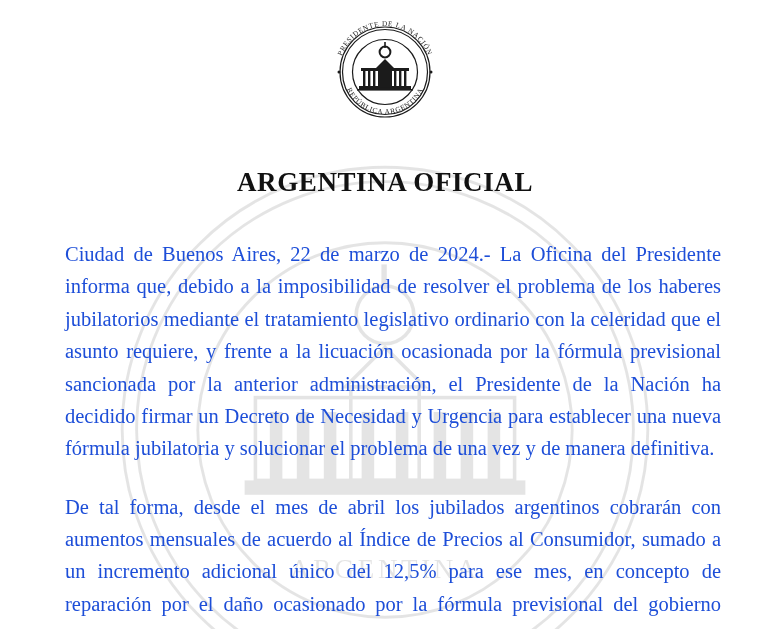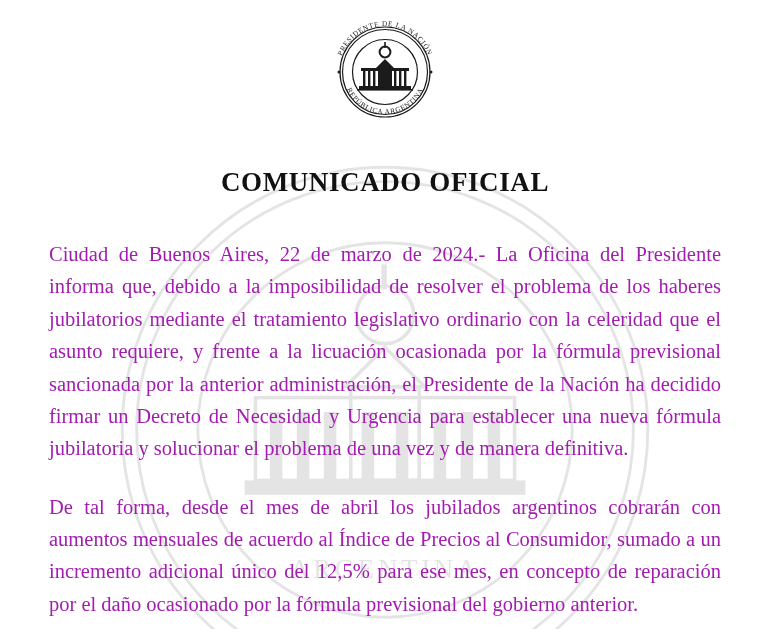--- a/index.html
+++ b/index.html
@@ -73,26 +73,26 @@
     color: #111;
   }
 
   .body-text {
     margin: 0 auto;
     width: 672px;
     padding-top: 40px;
   }
 
   .body-text p {
-    margin: 0 0 26px 0;
+    margin: 0 0 26px 16px;
     font-size: 20.5px;
     line-height: 1.58;
     text-align: justify;
     text-justify: inter-word;
-    color: #a21caf;
+    color: #1d4ed8;
     hyphens: none;
   }
   .body-text p:last-child {
     margin-bottom: 0;
   }
 </style>
 </head>
 <body>
 
 <div class="page">
@@ -171,21 +171,21 @@
             </text>
           </g>
           <g fill="#1b1b1b">
             <circle cx="16" cy="56" r="1.5"></circle>
             <circle cx="108" cy="56" r="1.5"></circle>
           </g>
         </svg>
       </div>
     </div>
 
-    <h1 class="doc-title">COMUNICADO OFICIAL</h1>
+    <h1 class="doc-title">ARGENTINA OFICIAL</h1>
 
     <div class="body-text">
       <p>Ciudad de Buenos Aires, 22 de marzo de 2024.- La Oficina del Presidente informa que, debido a la imposibilidad de resolver el problema de los haberes jubilatorios mediante el tratamiento legislativo ordinario con la celeridad que el asunto requiere, y frente a la licuación ocasionada por la fórmula previsional sancionada por la anterior administración, el Presidente de la Nación ha decidido firmar un Decreto de Necesidad y Urgencia para establecer una nueva fórmula jubilatoria y solucionar el problema de una vez y de manera definitiva.</p>
       <p>De tal forma, desde el mes de abril los jubilados argentinos cobrarán con aumentos mensuales de acuerdo al Índice de Precios al Consumidor, sumado a un incremento adicional único del 12,5% para ese mes, en concepto de reparación por el daño ocasionado por la fórmula previsional del gobierno anterior.</p>
     </div>
 
   </div>
 </div>
 
 </body></html>

